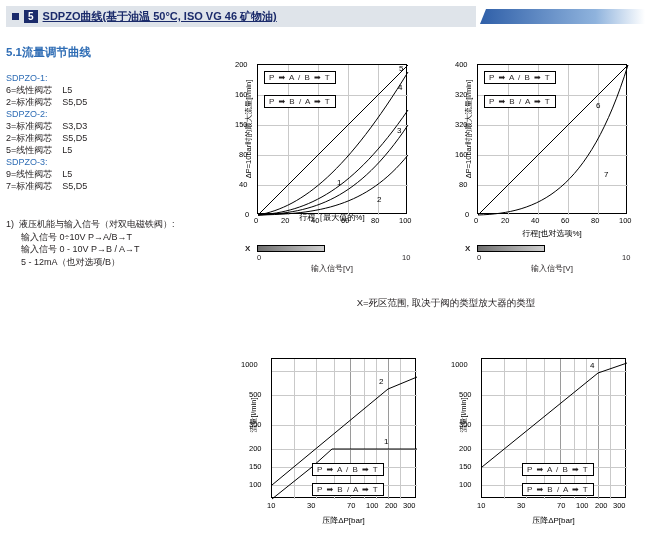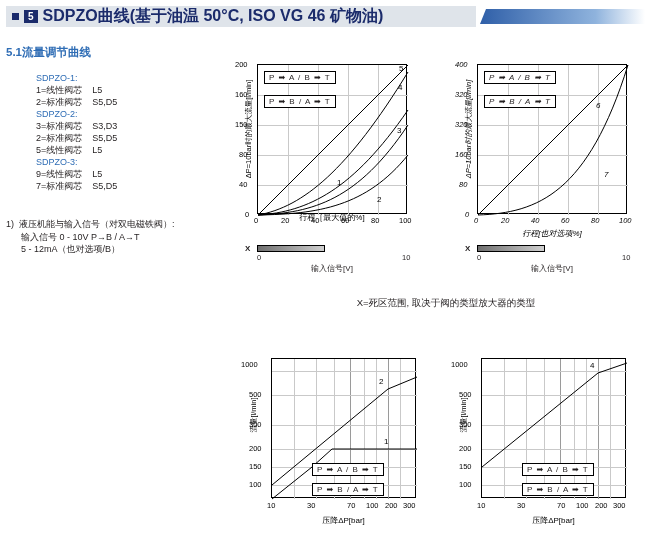--- a/index.html
+++ b/index.html
@@ -21,33 +21,33 @@
     background:#dfe4ea; width:470px;
     display:flex; align-items:center;
   }
   .hdr-sq {
     width:7px; height:7px; background:#1a2a6c; margin-left:6px; margin-right:5px;
   }
   .hdr-num {
     font-size:10px; font-weight:bold; color:#fff; background:#1b2b6b;
     padding:1px 4px; margin-right:5px; line-height:11px;
   }
-  .hdr-title { font-size:16px; font-weight:bold; color:#1b2b6b; }
+  .hdr-title { font-size:11px; font-weight:bold; color:#1b2b6b;text-decoration:underline; }
   .hdr-tail {
     position:absolute; left:480px; top:3px; width:165px; height:15px;
     background:linear-gradient(90deg,#2f5fa8 0%, #8fb3dd 70%, #ffffff 100%);
     clip-path: polygon(6px 0, 100% 0, 100% 100%, 0 100%);
   }
   
   .sec-title {
     position:absolute; left:6px; top:45px;
     font-size:11.5px; color:#2f6db5; font-weight:bold;
   }
   
-  .specs { position:absolute; left:6px; top:72px; font-size:9px; line-height:12px;margin-left:30px; }
+  .specs { position:absolute; left:6px; top:72px; font-size:9px; line-height:12px; }
   .spec-h { color:#2f6db5; }
   .spec-row { color:#231f20; white-space:pre; }
   .notes { position:absolute; left:6px; top:218px; font-size:9px; line-height:12.5px; }
   .notes .nh { color:#2f6db5; }
   .notes .nl { color:#231f20; white-space:pre; }
   
   .chart { position:absolute; }
   .plot { position:absolute; border:1px solid #000; background:#fff; }
   .ylab {
     position:absolute; font-size:7.5px; color:#000;
@@ -87,33 +87,34 @@
     <span class="hdr-num">5</span>
     <span class="hdr-title">SDPZO曲线(基于油温 50°C, ISO VG 46 矿物油)</span>
   </div>
   <div class="hdr-tail"></div>
 </div>
 
 <div class="sec-title">5.1流量调节曲线</div>
 
 <div class="specs">
   <div class="spec-h">SDPZO-1:</div>
-  <div class="spec-row">1=线性阀芯    L5</div>
+  <div class="spec-row">6=线性阀芯    L5</div>
   <div class="spec-row">2=标准阀芯    S5,D5</div>
   <div class="spec-h">SDPZO-2:</div>
   <div class="spec-row">3=标准阀芯    S3,D3</div>
   <div class="spec-row">2=标准阀芯    S5,D5</div>
   <div class="spec-row">5=线性阀芯    L5</div>
   <div class="spec-h">SDPZO-3:</div>
   <div class="spec-row">9=线性阀芯    L5</div>
   <div class="spec-row">7=标准阀芯    S5,D5</div>
 </div>
 
 <div class="notes">
   <div class="nl">1)  液压机能与输入信号（对双电磁铁阀）:</div>
+  <div class="nl">      输入信号 0÷10V P→A/B→T</div>
   <div class="nl">      输入信号 0 - 10V P→B / A→T</div>
   <div class="nl">      5 - 12mA（也对选项/B）</div>
 </div>
 
 <div class="chart" style="left:235px; top:52px; width:185px; height:185px;">
 
   <div class="ylab" style="left:-56px; top:72px; width:140px; transform:rotate(-90deg); text-align:center;">ΔP=10bar时的最大流量[l/min]</div>
 
   <div class="tick" style="left:0px; top:8px;">200</div>
   <div class="tick" style="left:0px; top:38px;">160</div>
@@ -166,21 +167,21 @@
 </div>
 
 <div class="slider" style="left:257px; top:245px; width:150px; height:28px;">
   <div class="bar" style="width:68px;"></div>
   <div class="xm" style="left:-12px; top:-1px;">X</div>
   <div class="e0" style="left:0px; top:8px;">0</div>
   <div class="e1" style="left:145px; top:8px;">10</div>
   <div class="cap" style="left:0px; top:18px; width:150px;">输入信号[V]</div>
 </div>
 
-<div class="chart" style="left:455px; top:52px; width:185px; height:185px;font-style:italic;">
+<div class="chart" style="left:455px; top:52px; width:185px; height:185px;">
   <div class="ylab" style="left:-56px; top:72px; width:140px; transform:rotate(-90deg); text-align:center;">ΔP=10bar时的最大流量[l/min]</div>
 
   <div class="tick" style="left:0px; top:8px;">400</div>
   <div class="tick" style="left:0px; top:38px;">320</div>
   <div class="tick" style="left:0px; top:68px;">320</div>
   <div class="tick" style="left:0px; top:98px;">160</div>
   <div class="tick" style="left:4px; top:128px;">80</div>
   <div class="tick" style="left:10px; top:158px;">0</div>
 
   <div class="plot" style="left:22px; top:12px; width:150px; height:150px;">

